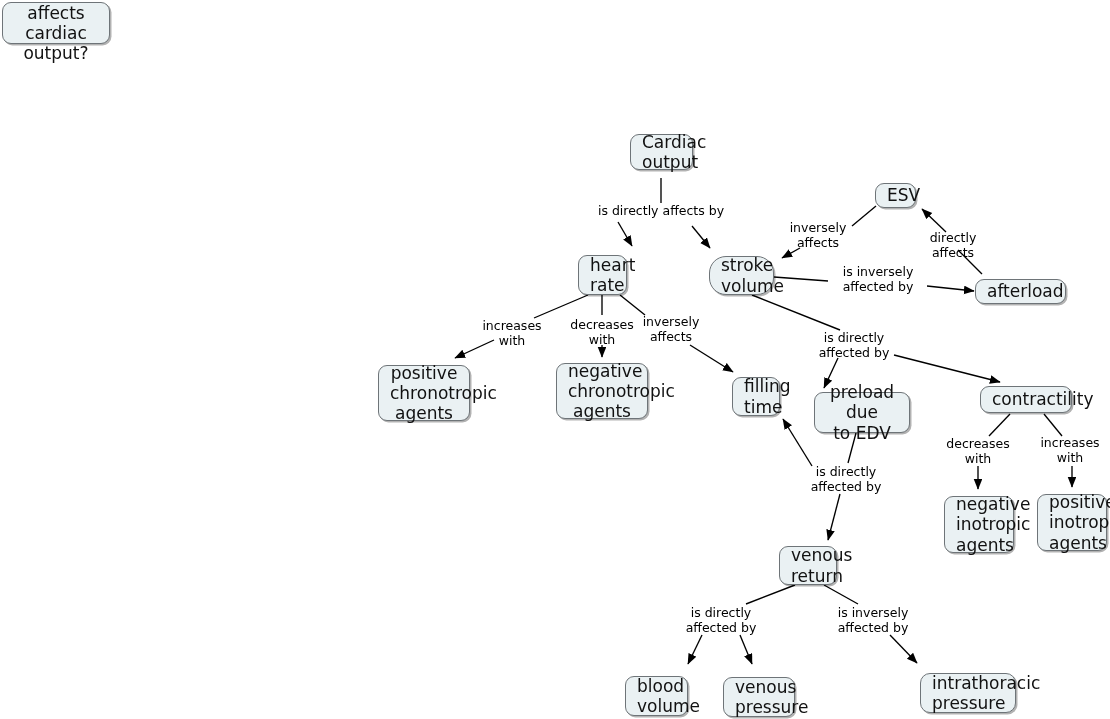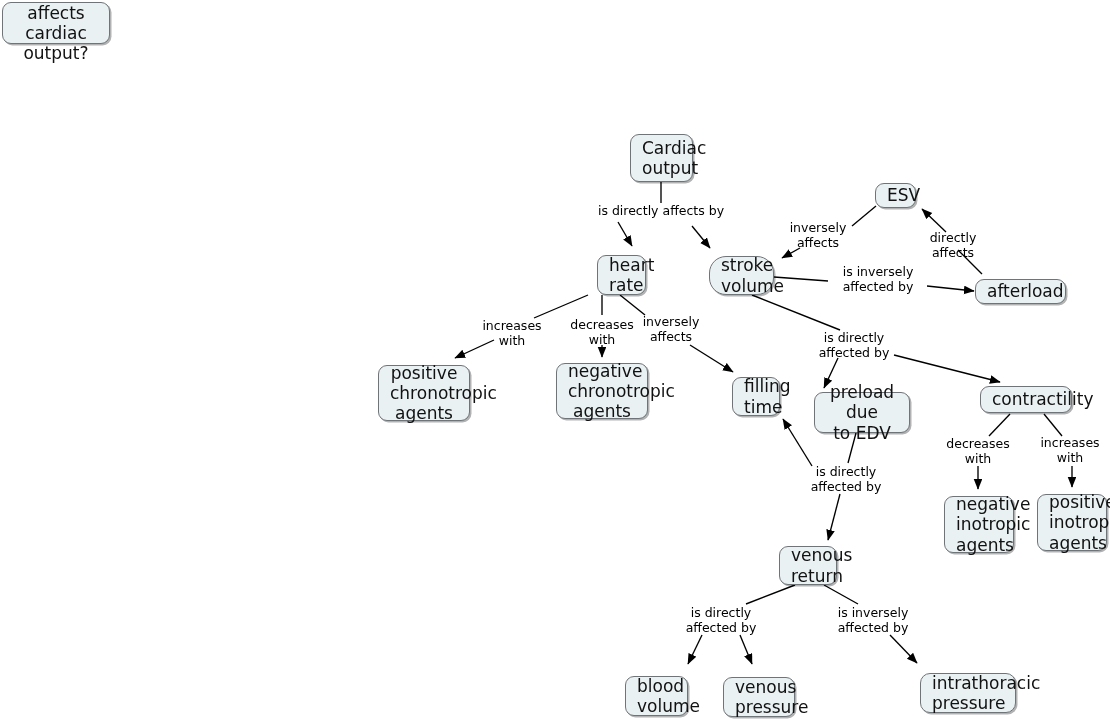--- a/index.html
+++ b/index.html
@@ -118,25 +118,25 @@
 
       <line x1="824" y1="585" x2="858" y2="604"></line>
       <line x1="890" y1="635" x2="917" y2="663" marker-end="url(#ah)"></line>
     </g>
   </svg>
 
   <div class="node" style="left:2px; top:2px; width:108px; height:42px;">
     <span>What affects<br>cardiac output?</span>
   </div>
 
-  <div class="node" style="left:630px; top:134px; width:63px; height:48px;">
+  <div class="node" style="left:630px; top:134px; width:63px; height:36px;">
     <span>Cardiac<br>output</span>
   </div>
 
-  <div class="node" style="left:597px; top:255px; width:49px; height:40px;">
+  <div class="node" style="left:578px; top:255px; width:49px; height:40px;">
     <span>heart<br>rate</span>
   </div>
 
   <div class="node" style="left:709px; top:256px; width:65px; height:39px;border-radius:17px;">
     <span>stroke<br>volume</span>
   </div>
 
   <div class="node" style="left:875px; top:183px; width:41px; height:25px;">
     <span>ESV</span>
   </div>

